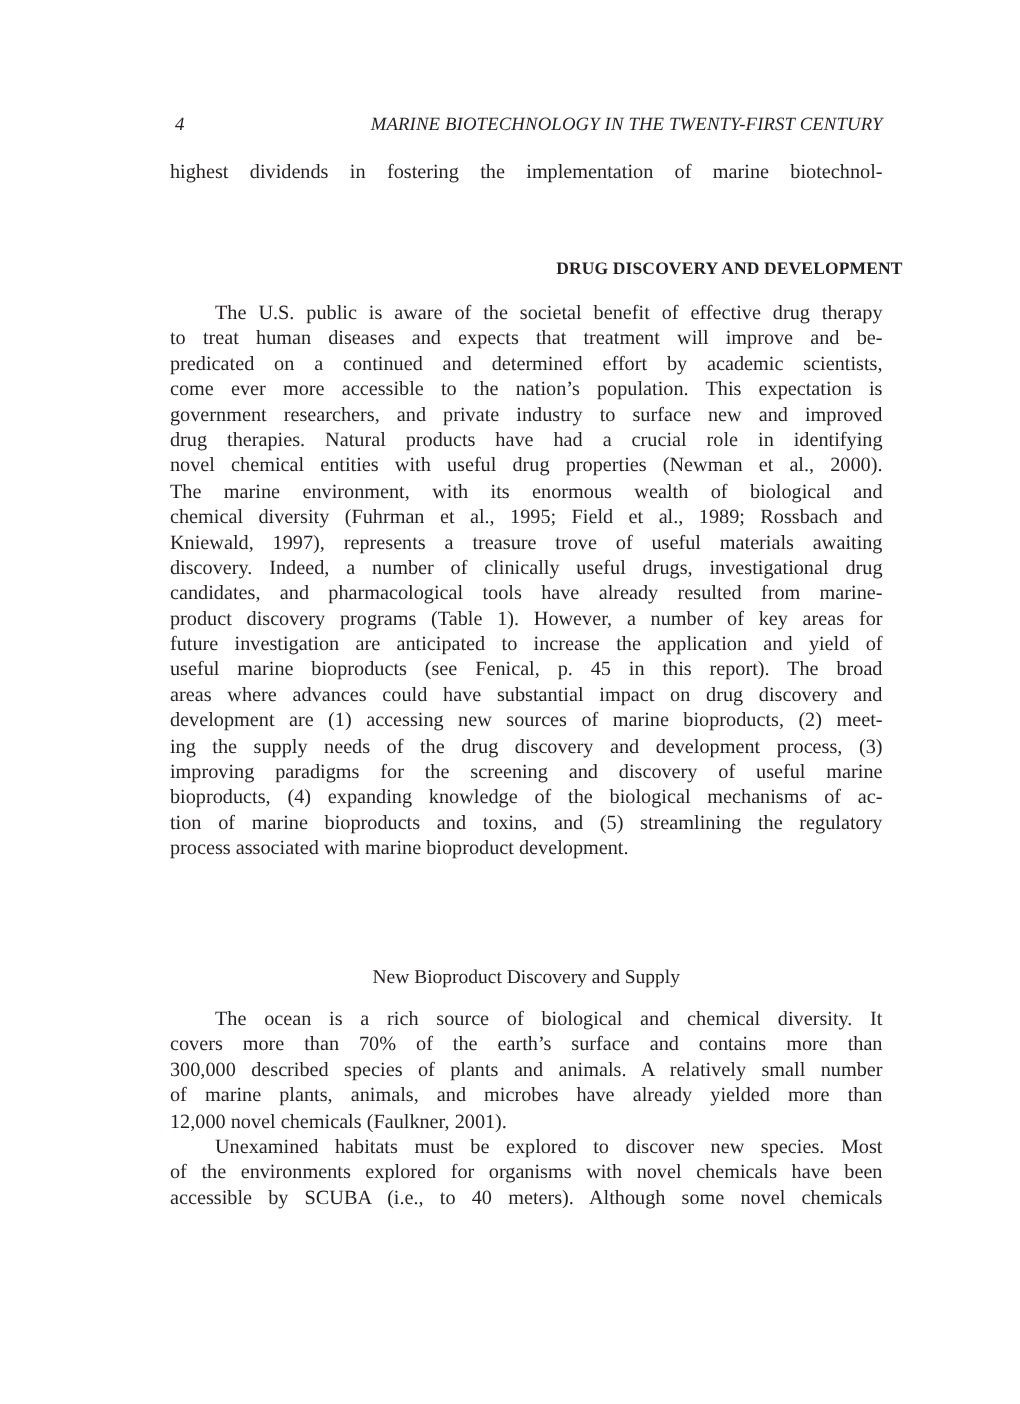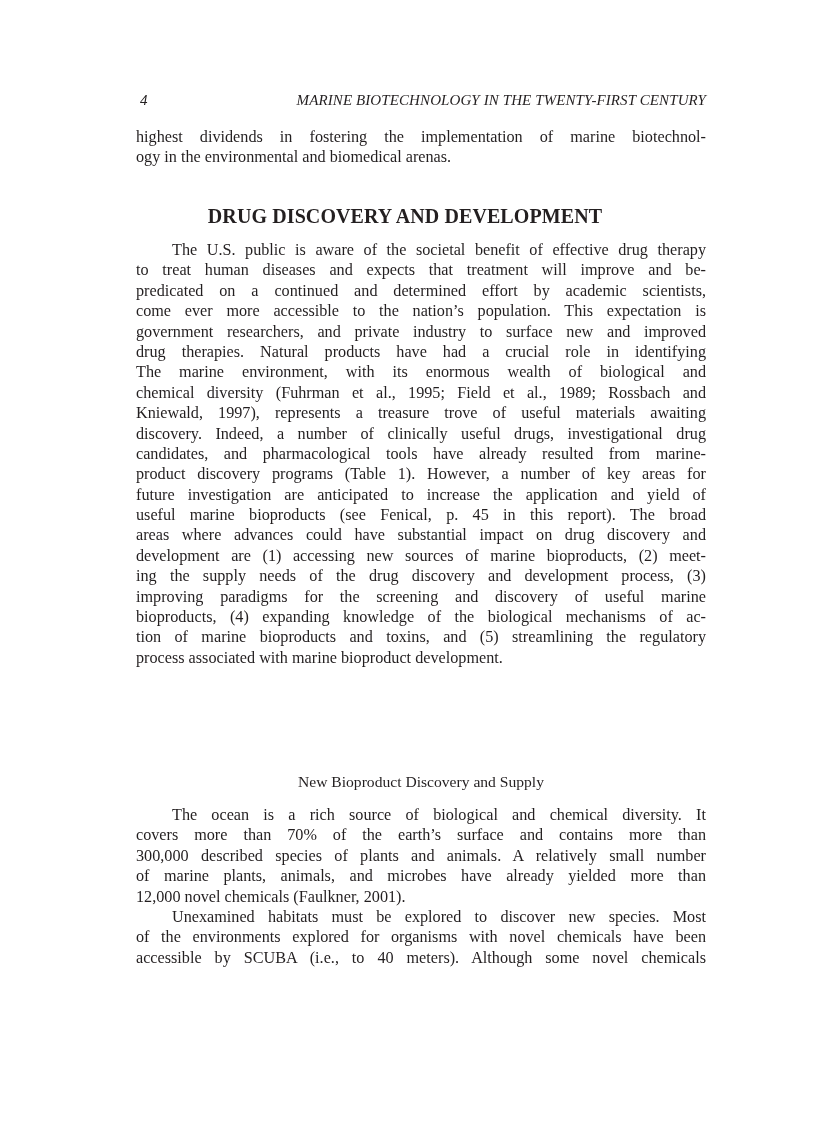--- a/index.html
+++ b/index.html
@@ -61,25 +61,25 @@
     overflow: visible;
   }
   .line.last {
     text-align-last: left;
   }
   .line.indent {
     padding-left: 36px;
   }
   .section-heading {
     position: absolute;
-    left: 120px;
+    left: 152px;
     width: 570px;
-    text-align: center;
+    text-align: right;
     font-weight: bold;
-    font-size: 20px;
+    font-size: 14px;
     line-height: 20px;
     letter-spacing: 0.1px;
   }
   .subsection-heading {
     position: absolute;
     left: 136px;
     width: 570px;
     text-align: center;
     font-weight: normal;
     font-size: 15.6px;
@@ -91,32 +91,32 @@
 
 <div class="page">
 
   <div class="running-head">
     <span class="page-number">4</span>
     <span class="running-title">MARINE BIOTECHNOLOGY IN THE TWENTY-FIRST CENTURY</span>
   </div>
 
   <div class="text-block" style="top:127px;">
     <span class="line">highest dividends in fostering the implementation of marine biotechnol-</span>
-    <span class="line last">ogy in the environmental and biomedical arenas.</span>
   </div>
 
   <div class="section-heading" style="top:206px;">DRUG DISCOVERY AND DEVELOPMENT</div>
 
   <div class="text-block" style="top:240px;">
     <span class="line indent">The U.S. public is aware of the societal benefit of effective drug therapy</span>
     <span class="line">to treat human diseases and expects that treatment will improve and be-</span>
     <span class="line">predicated on a continued and determined effort by academic scientists,</span>
     <span class="line">come ever more accessible to the nation’s population.  This expectation is</span>
     <span class="line">government researchers, and private industry to surface new and improved</span>
     <span class="line">drug therapies.  Natural products have had a crucial role in identifying</span>
+    <span class="line">novel chemical entities with useful drug properties (Newman et al., 2000).</span>
     <span class="line">The marine environment, with its enormous wealth of biological and</span>
     <span class="line">chemical diversity (Fuhrman et al., 1995; Field et al., 1989; Rossbach and</span>
     <span class="line">Kniewald, 1997), represents a treasure trove of useful materials awaiting</span>
     <span class="line">discovery.  Indeed, a number of clinically useful drugs, investigational drug</span>
     <span class="line">candidates, and pharmacological tools have already resulted from marine-</span>
     <span class="line">product discovery programs (Table 1).  However, a number of key areas for</span>
     <span class="line">future investigation are anticipated to increase the application and yield of</span>
     <span class="line">useful marine bioproducts (see Fenical, p. 45 in this report).  The broad</span>
     <span class="line">areas where advances could have substantial impact on drug discovery and</span>
     <span class="line">development are (1) accessing new sources of marine bioproducts, (2) meet-</span>

